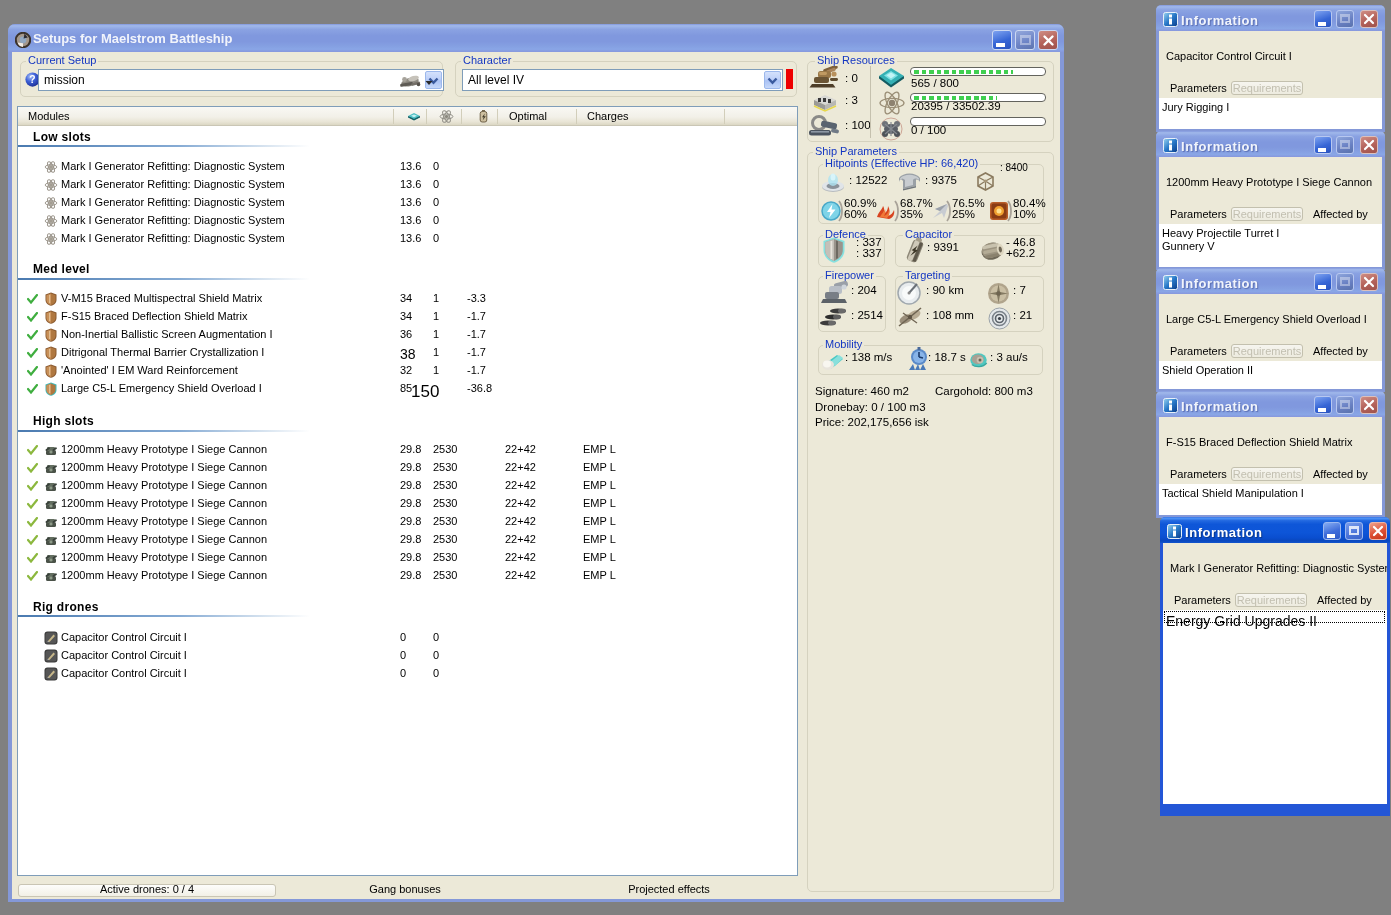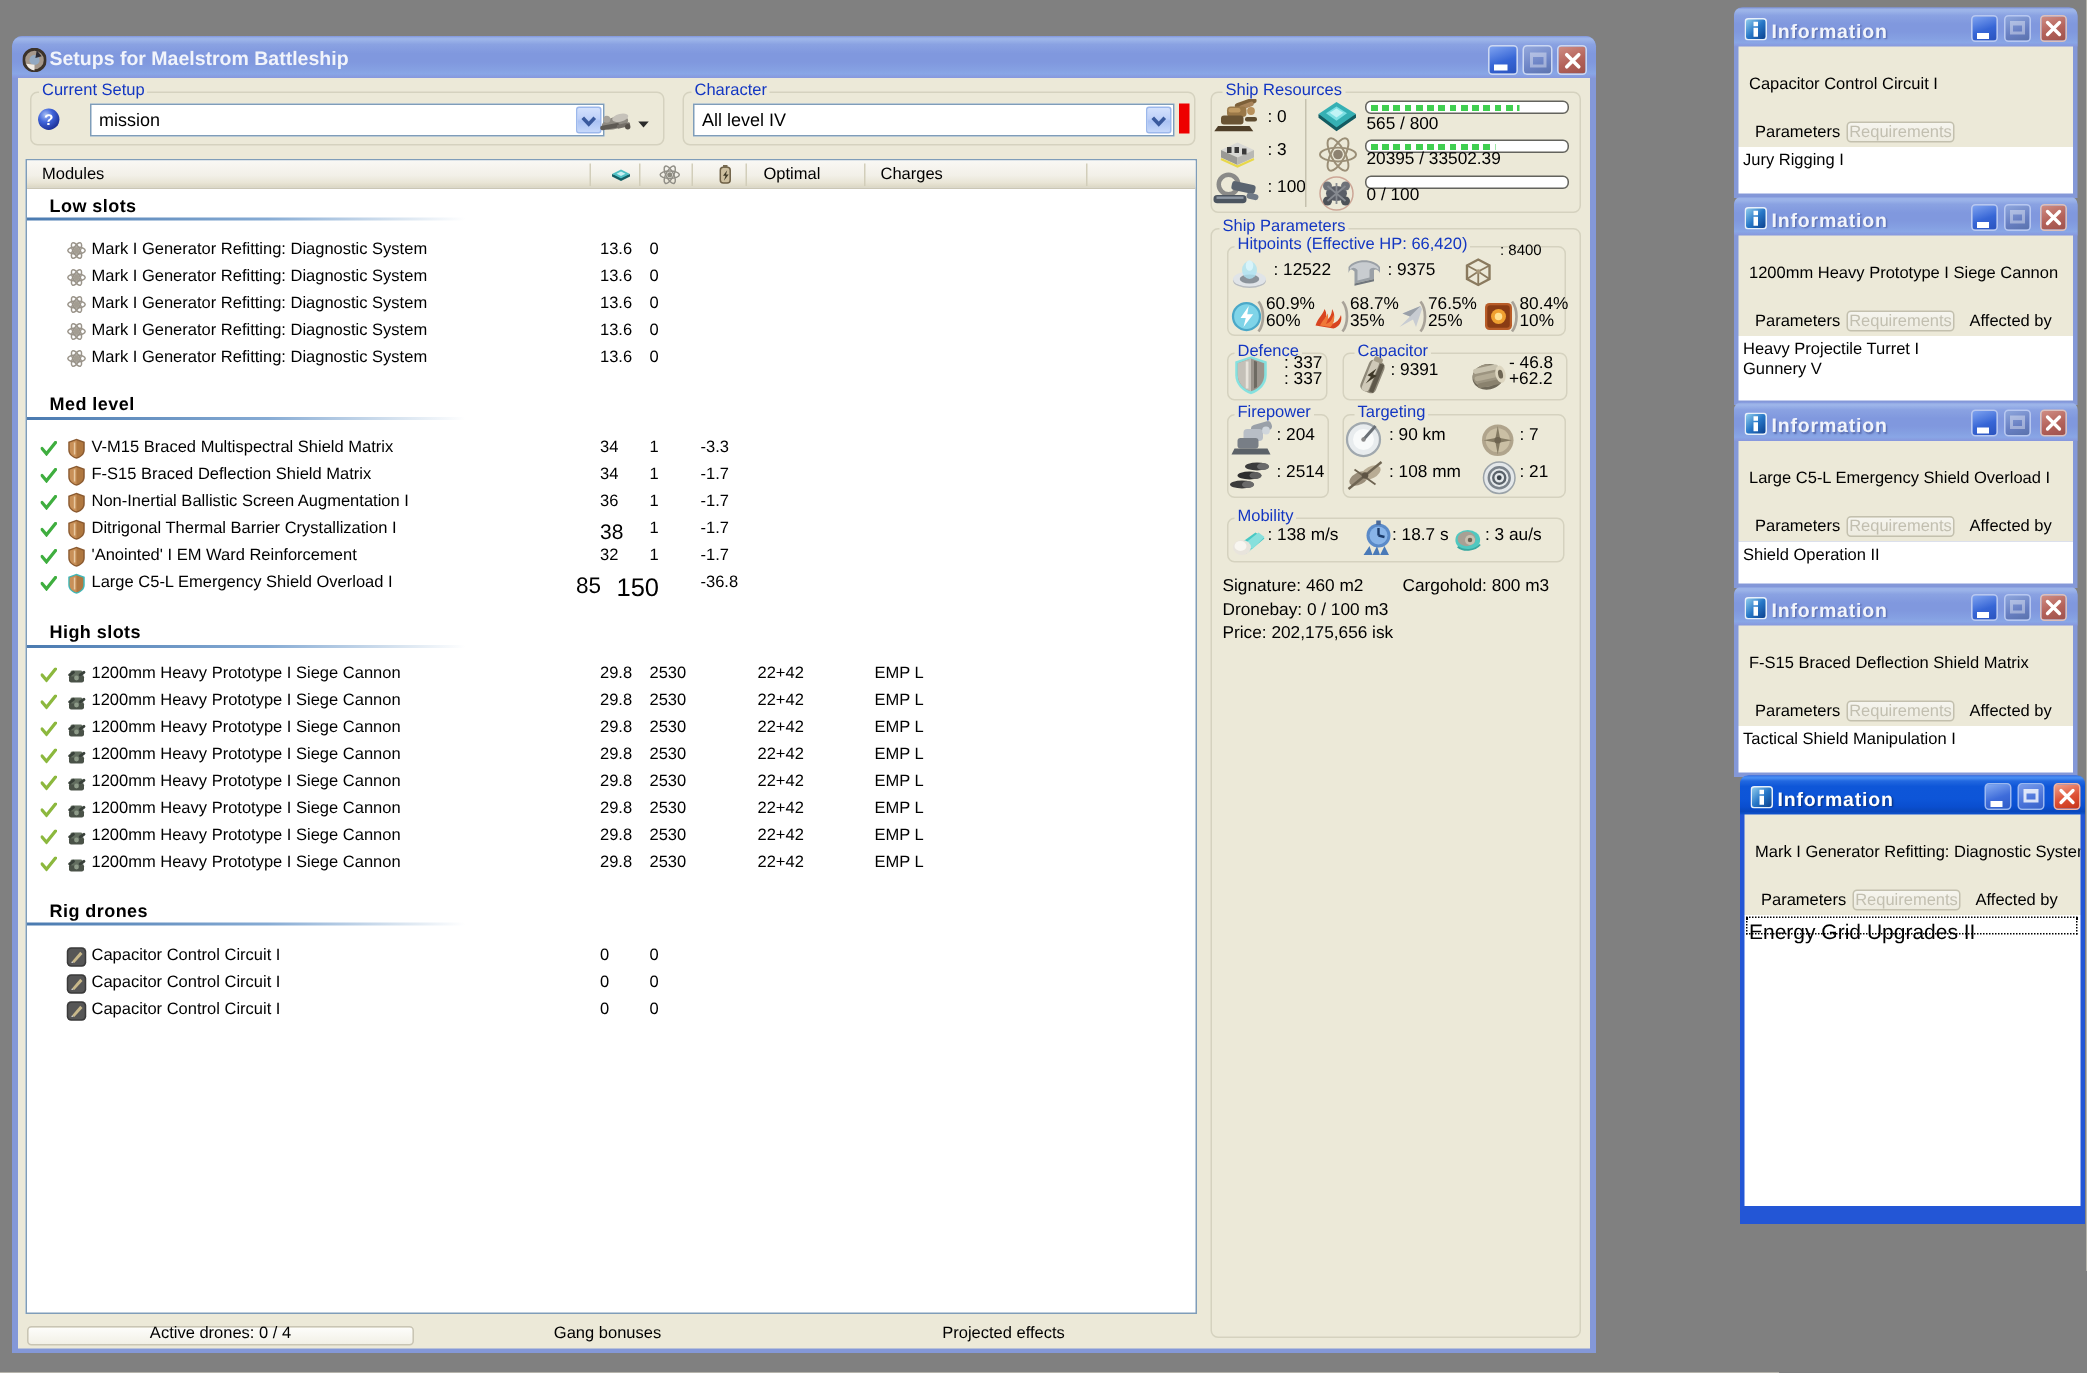--- a/index.html
+++ b/index.html
@@ -44,21 +44,21 @@
 <defs>
       <radialGradient id="hq" cx="35%" cy="30%" r="75%">
         <stop offset="0%" stop-color="#a8c0f4"></stop>
         <stop offset="45%" stop-color="#4064da"></stop>
         <stop offset="100%" stop-color="#1b2e94"></stop>
       </radialGradient>
     </defs>
 <circle cx="8" cy="8" r="7.6" fill="url(#hq)"></circle>
     <text x="8" y="12.2" font-size="11" font-weight="bold" fill="#fff" text-anchor="middle" font-family="Liberation Sans">?</text>
   </svg>
-<div class="combo" style="left:60px;top:69px;width:343px;height:22px">
+<div class="combo" style="left:38px;top:69px;width:406px;height:22px">
     <span class="t" style="left:5px;top:4px;font-size:12px">mission</span>
     <div class="cbt">
       <svg width="13" height="13" viewBox="0 0 13 13" style="position:absolute;left:1px;top:3px">
         <path d="M2.5 3.5 L6.5 7.8 L10.5 3.5" fill="none" stroke="#3a5a9e" stroke-width="2.4" stroke-linejoin="miter"></path>
       </svg>
     </div>
   </div>
 <svg class="abs" style="left:398px;top:72px" width="26" height="19" viewBox="0 0 26 19">
 <ellipse cx="12" cy="10" rx="9" ry="4" fill="#8e8a82" transform="rotate(-14 12 10)"></ellipse>
 <ellipse cx="15.5" cy="6.5" rx="5.5" ry="2.6" fill="#c6c2ba" transform="rotate(-14 15.5 6.5)"></ellipse>
@@ -238,21 +238,21 @@
 <svg class="abs" style="left:27px;top:384px" width="11" height="10" viewBox="0 0 11 10">
     <path d="M1 5 L4 8.5 L10 1" fill="none" stroke="#3fae3f" stroke-width="2.2" stroke-linecap="round"></path>
   </svg>
 <svg class="abs" style="left:44px;top:382px" width="14" height="14" viewBox="0 0 14 14">
 <path d="M7 0.5 L12.5 2.5 L12.5 8 C12.5 11 10 13 7 13.8 C4 13 1.5 11 1.5 8 L1.5 2.5 Z" fill="#3fb8b8"></path>
 <path d="M7 1.5 L11.5 3.2 L11.5 8 C11.5 10.4 9.5 12.2 7 12.9 C4.5 12.2 2.5 10.4 2.5 8 L2.5 3.2 Z" fill="#b07840"></path>
 <path d="M7 1.5 L7 12.9 C4.5 12.2 2.5 10.4 2.5 8 L2.5 3.2 Z" fill="#c89058"></path>
 <path d="M5.2 3 L6.2 3 L6.2 11 L5.2 11 Z" fill="#e8c8a0"></path>
   </svg>
 <span class="t" style="left:61px;top:382px;font-size:11px;color:#000">Large C5-L Emergency Shield Overload I</span>
-<span class="t" style="left:384px;top:382px;font-size:15px;color:#000">85</span>
+<span class="t" style="left:400px;top:382px;font-size:11px;color:#000">85</span>
 <span class="t" style="left:411px;top:382px;font-size:17px;color:#000">150</span>
 <span class="t" style="left:467px;top:382px;font-size:11px;color:#000">-36.8</span>
 <span class="sloth" style="left:33px;top:414px">High slots</span>
 <div class="abs" style="left:18px;top:430px;width:292px;height:2px;background:linear-gradient(90deg,#4a7ab0,#86abd4 55%,#d8e4f0 85%,#ffffff00)"></div>
 <svg class="abs" style="left:27px;top:445px" width="11" height="10" viewBox="0 0 11 10">
     <path d="M1 5 L4 8.5 L10 1" fill="none" stroke="#8cb83e" stroke-width="2.2" stroke-linecap="round"></path>
   </svg>
 <svg class="abs" style="left:44px;top:443px" width="14" height="14" viewBox="0 0 14 14">
 <rect x="2" y="7" width="10" height="5" rx="1.5" fill="#4a5248"></rect>
     <rect x="3" y="4" width="8" height="4" rx="1" fill="#636e60"></rect>

